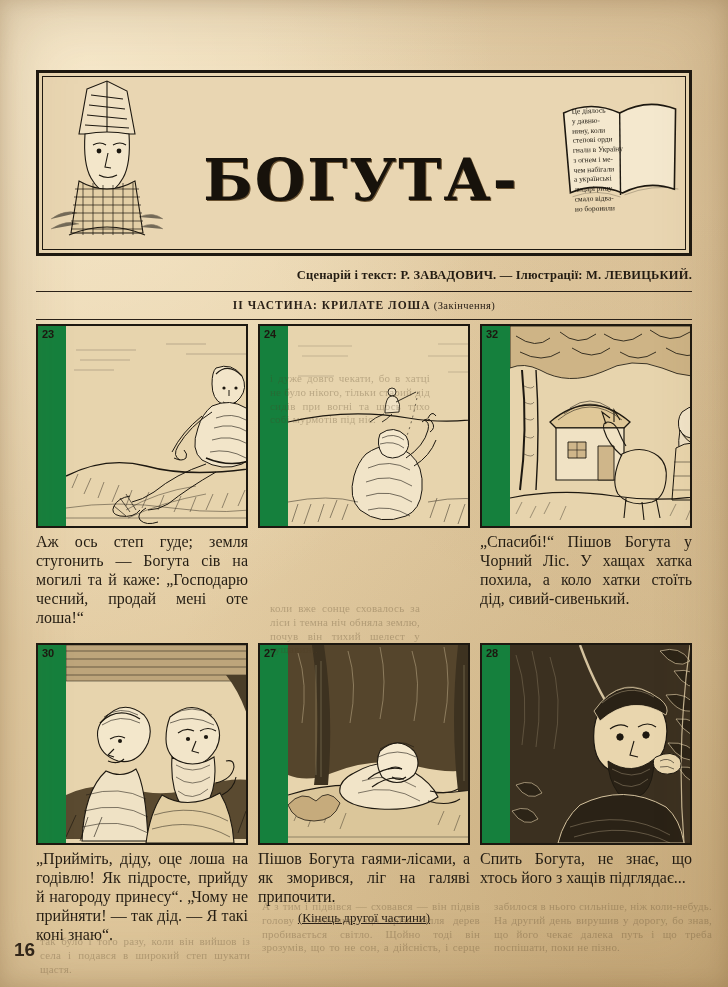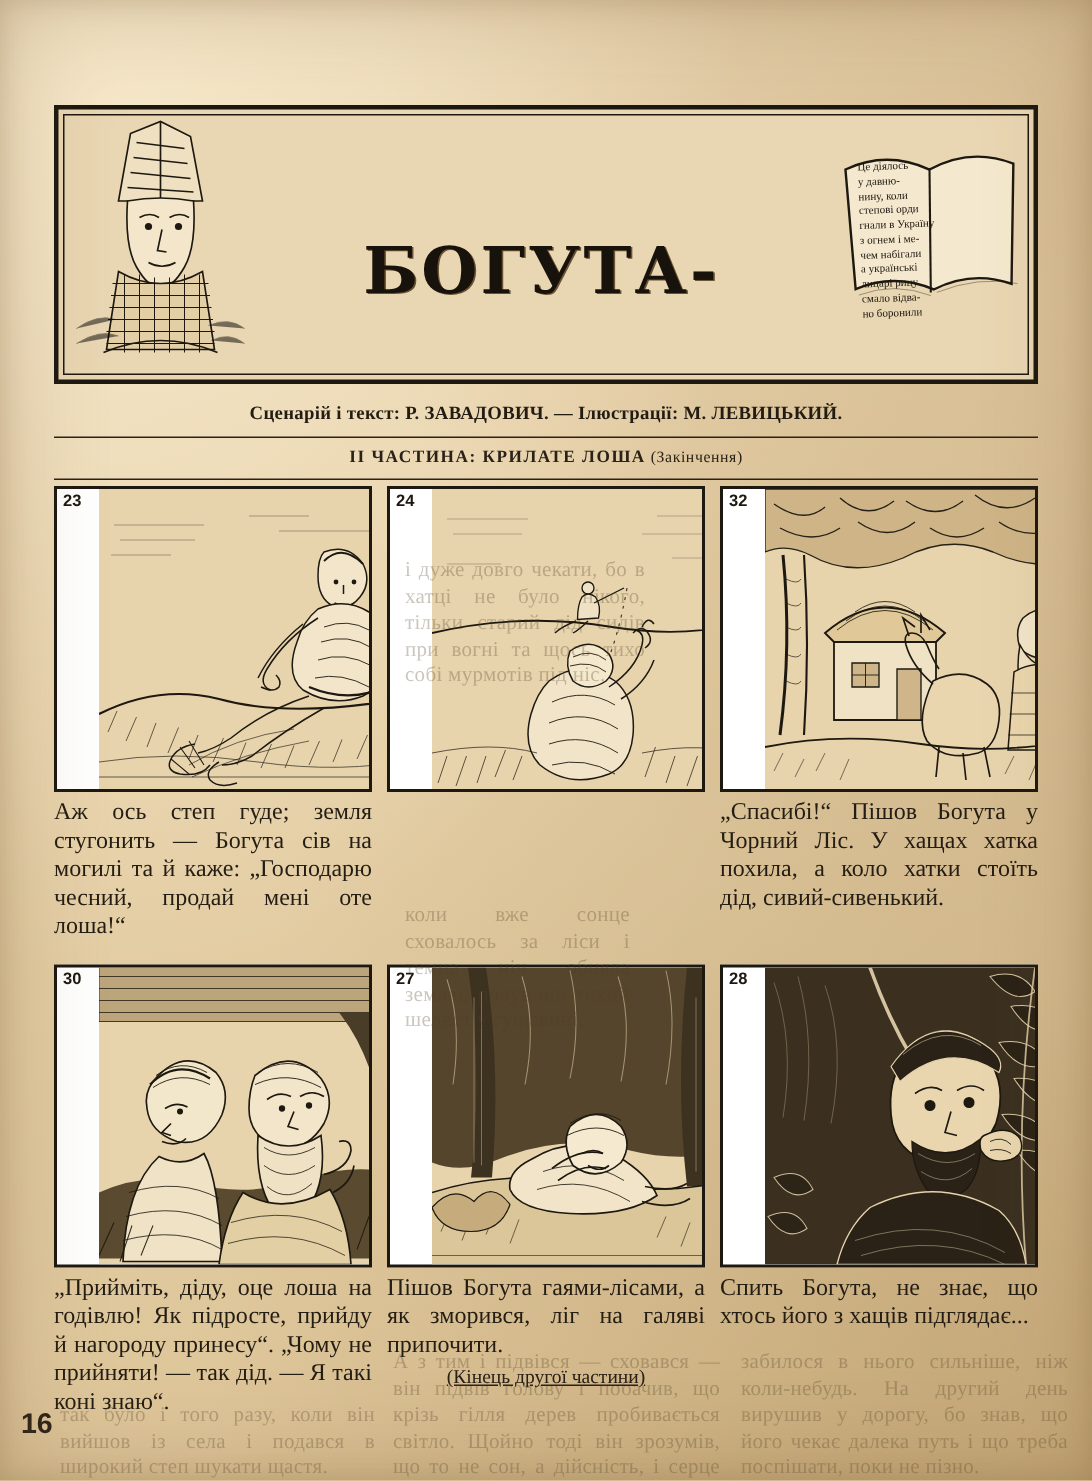--- a/index.html
+++ b/index.html
@@ -51,38 +51,38 @@
     display:flex;flex-direction:column;justify-content:center;align-items:center;
   }
   .title-line{
     font-family:"DejaVu Serif", serif;
     font-weight:bold;
     color:#17120b;
     letter-spacing:2px;
     line-height:.95;
     text-shadow:1px 1px 0 #6b5331;
   }
-  .title-line.l1{font-size:43px;margin-top:40px;}
+  .title-line.l1{font-size:58px;margin-top:40px;}
   .title-line.l2{font-size:58px;margin-top:8px;}
   .scroll-box{
     position:absolute;right:8px;top:18px;width:120px;height:120px;
     transform:rotate(-2deg);
   }
   .scroll-txt{
     position:absolute;inset:0;
     padding:14px 10px 6px 12px;
     font-family:"Liberation Serif", serif;
     font-size:7.4px;line-height:1.32;color:#1d1810;
     text-align:left;
   }
   .scroll-txt span{display:block;}
 
   
   .credits{
-    text-align:center;
+    text-align:right;
     font-size:12.5px;
     font-weight:bold;
     letter-spacing:.2px;
     margin-top:12px;
     color:#231c12;
   }
   .rule{
     border:0;border-top:1.5px solid #2a2118;
     margin:8px 0 0 0;
   }
@@ -96,21 +96,21 @@
   .part-line .fin{font-size:10.5px;}
 
   
   .row{display:flex;gap:10px;margin-top:4px;}
   .cell{width:212px;}
   .panel{
     position:relative;
     border:2px solid #1d1810;
     height:200px;
     overflow:hidden;
-    background:#ffffff;
+    background:#15803d;
     padding-left:28px;
   }
   .panel .num{
     position:absolute;left:4px;top:2px;
     font-size:11px;font-weight:bold;
     font-family:"Liberation Sans", sans-serif;
     color:#1d1810;z-index:6;
   }
   .cap{
     font-size:16px;
@@ -126,21 +126,21 @@
     margin-top:3px;
     text-decoration:underline;
   }
   .row2{margin-top:16px;}
   .row2 .panel{height:198px;}
 
   
   .bleed{
     position:absolute;
     color:rgba(80,62,38,.30);
-    font-size:14px;
+    font-size:11px;
     line-height:1.25;
     letter-spacing:.2px;
     pointer-events:none;
     text-align:justify;
     font-family:Liberation Serif, serif;
   }
   .bleed-a{left:270px;top:372px;width:160px;}
   .bleed-b{left:270px;top:602px;width:150px;}
   .bleed-c{left:262px;top:900px;width:450px;column-count:2;column-gap:14px;}
   .bleed-d{left:40px;top:935px;width:210px;}

